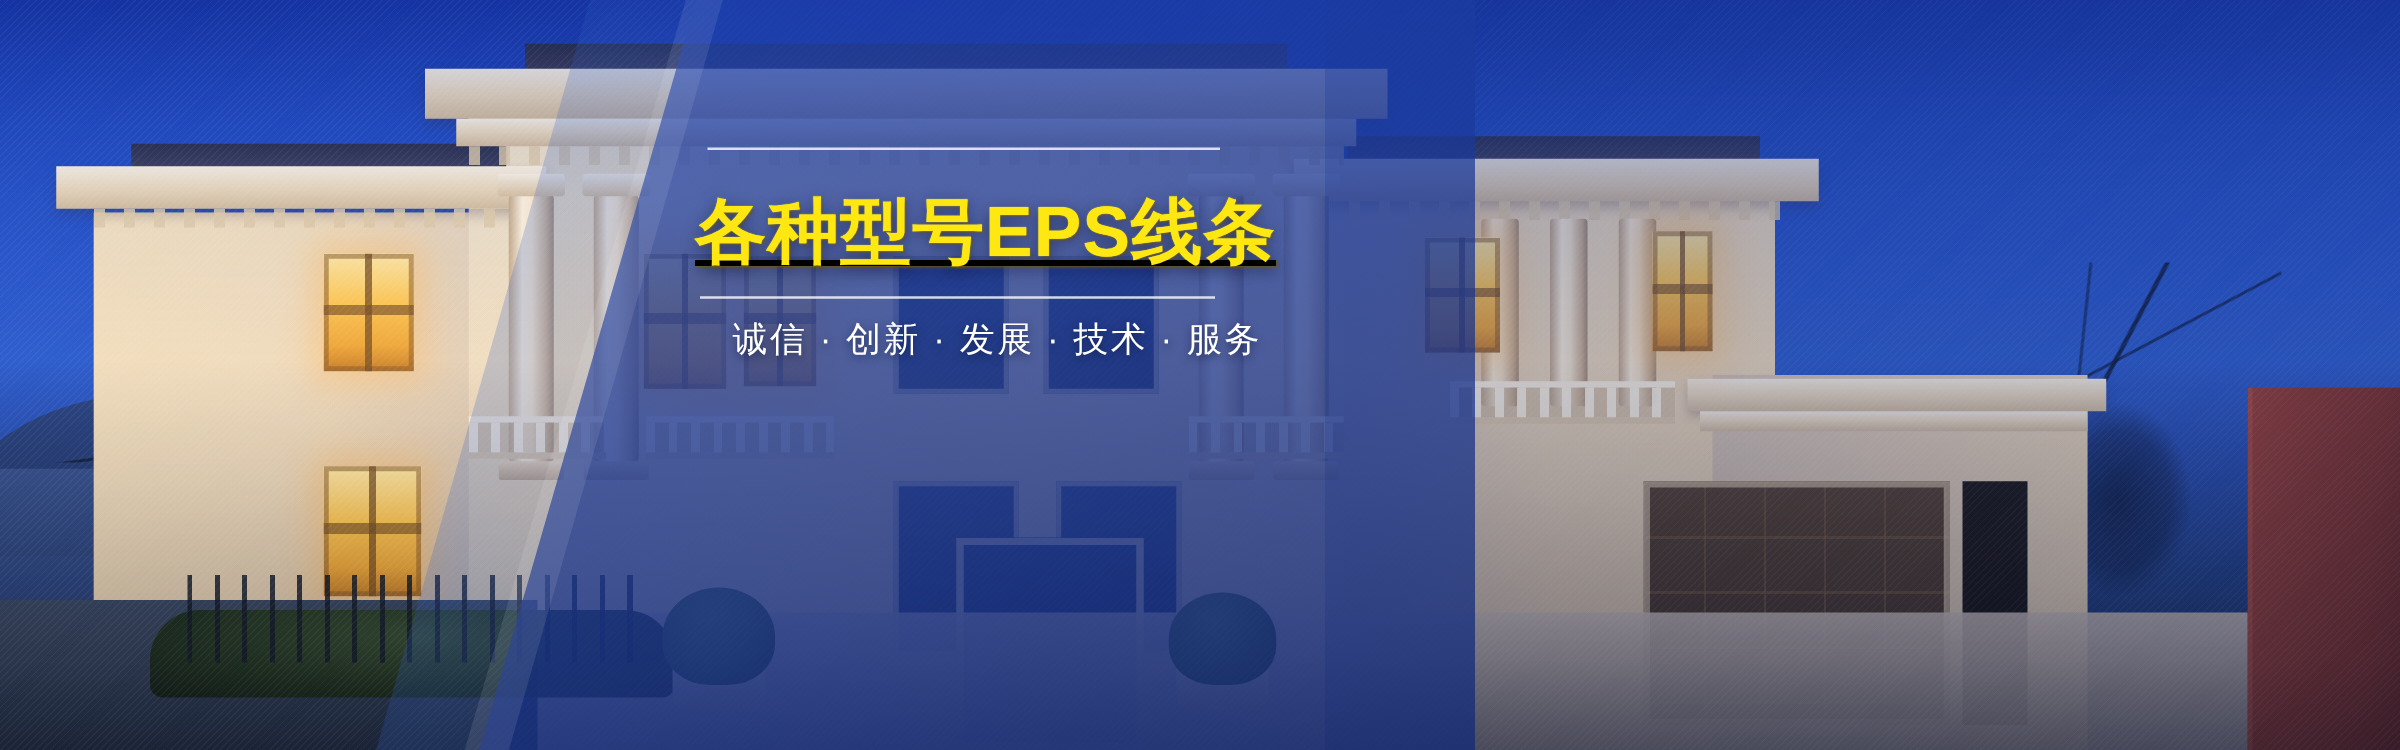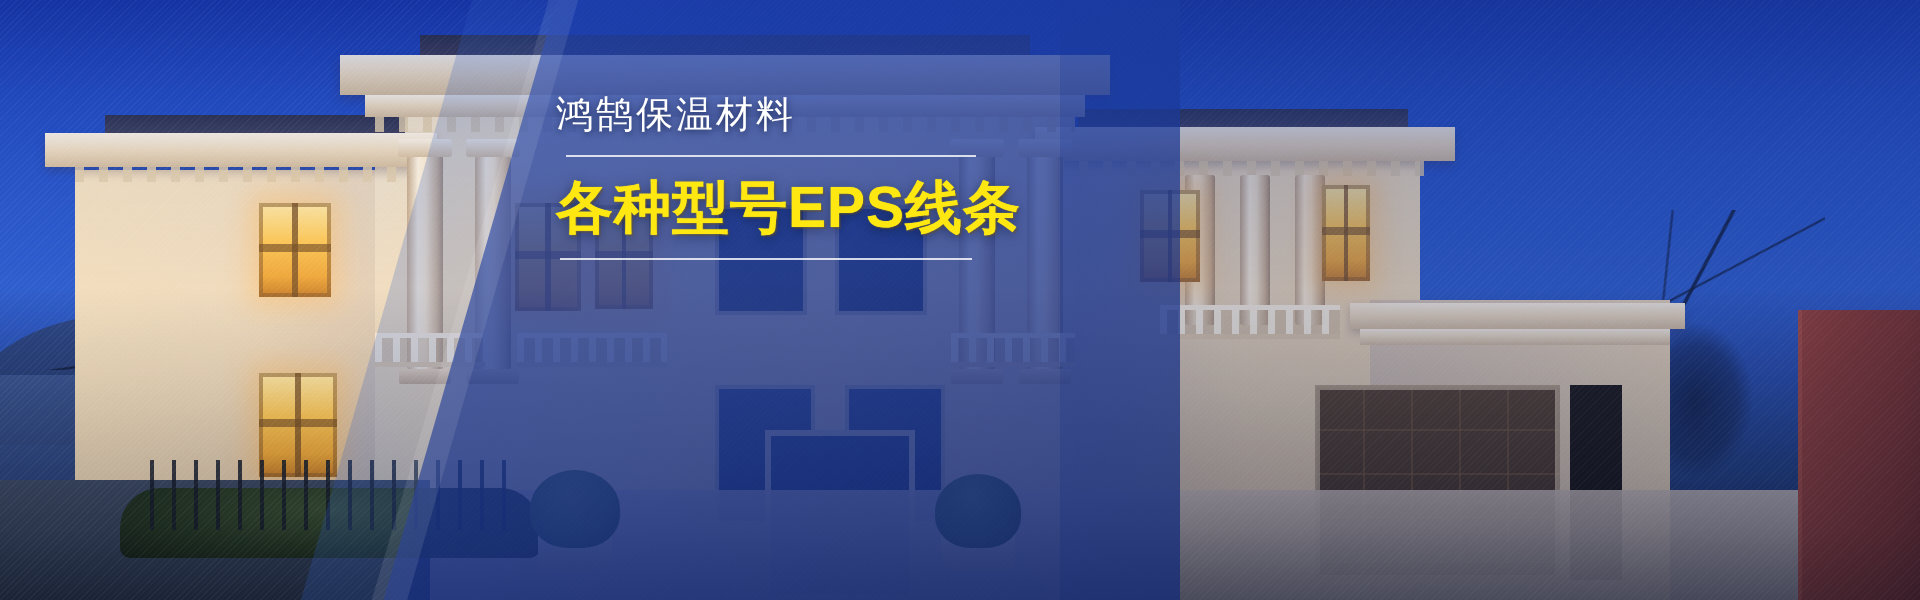--- a/index.html
+++ b/index.html
@@ -298,21 +298,22 @@
   .rule {
     height:2px;
     background:rgba(255,255,255,0.80);
     margin:22px 0 0 0;
     width:410px;
   }
   .rule-top { margin-left:10px; }
   .rule-bottom { margin:20px 0 0 4px; width:412px; }
 
   .headline {
-    margin-top:20px;
+    margin-top:36px;
+    text-decoration:underline;
   }
   .headline-line {
     font-size:57px;
     line-height:1.07;
     font-weight:700;
     color:#ffe812;
     letter-spacing:1px;
     white-space:nowrap;
     text-shadow:
       0 0 1px #ffe812,
@@ -415,21 +416,21 @@
   </div>
 
   <div class="overlay-panel">
     <div class="panel-right"></div>
     <div class="panel-soft"></div>
     <div class="panel-main"></div>
     <div class="panel-edge"></div>
   </div>
 
   <div class="content">
-    <div class="brand">鸿鹄保温材料</div>
     <div class="rule rule-top"></div>
     <div class="headline">
       <div class="headline-line">各种型号EPS线条</div>
     </div>
     <div class="rule rule-bottom"></div>
+    <div class="tagline">诚信 · 创新 · 发展 · 技术 · 服务</div>
   </div>
 
 </div>
 
 </body></html>

